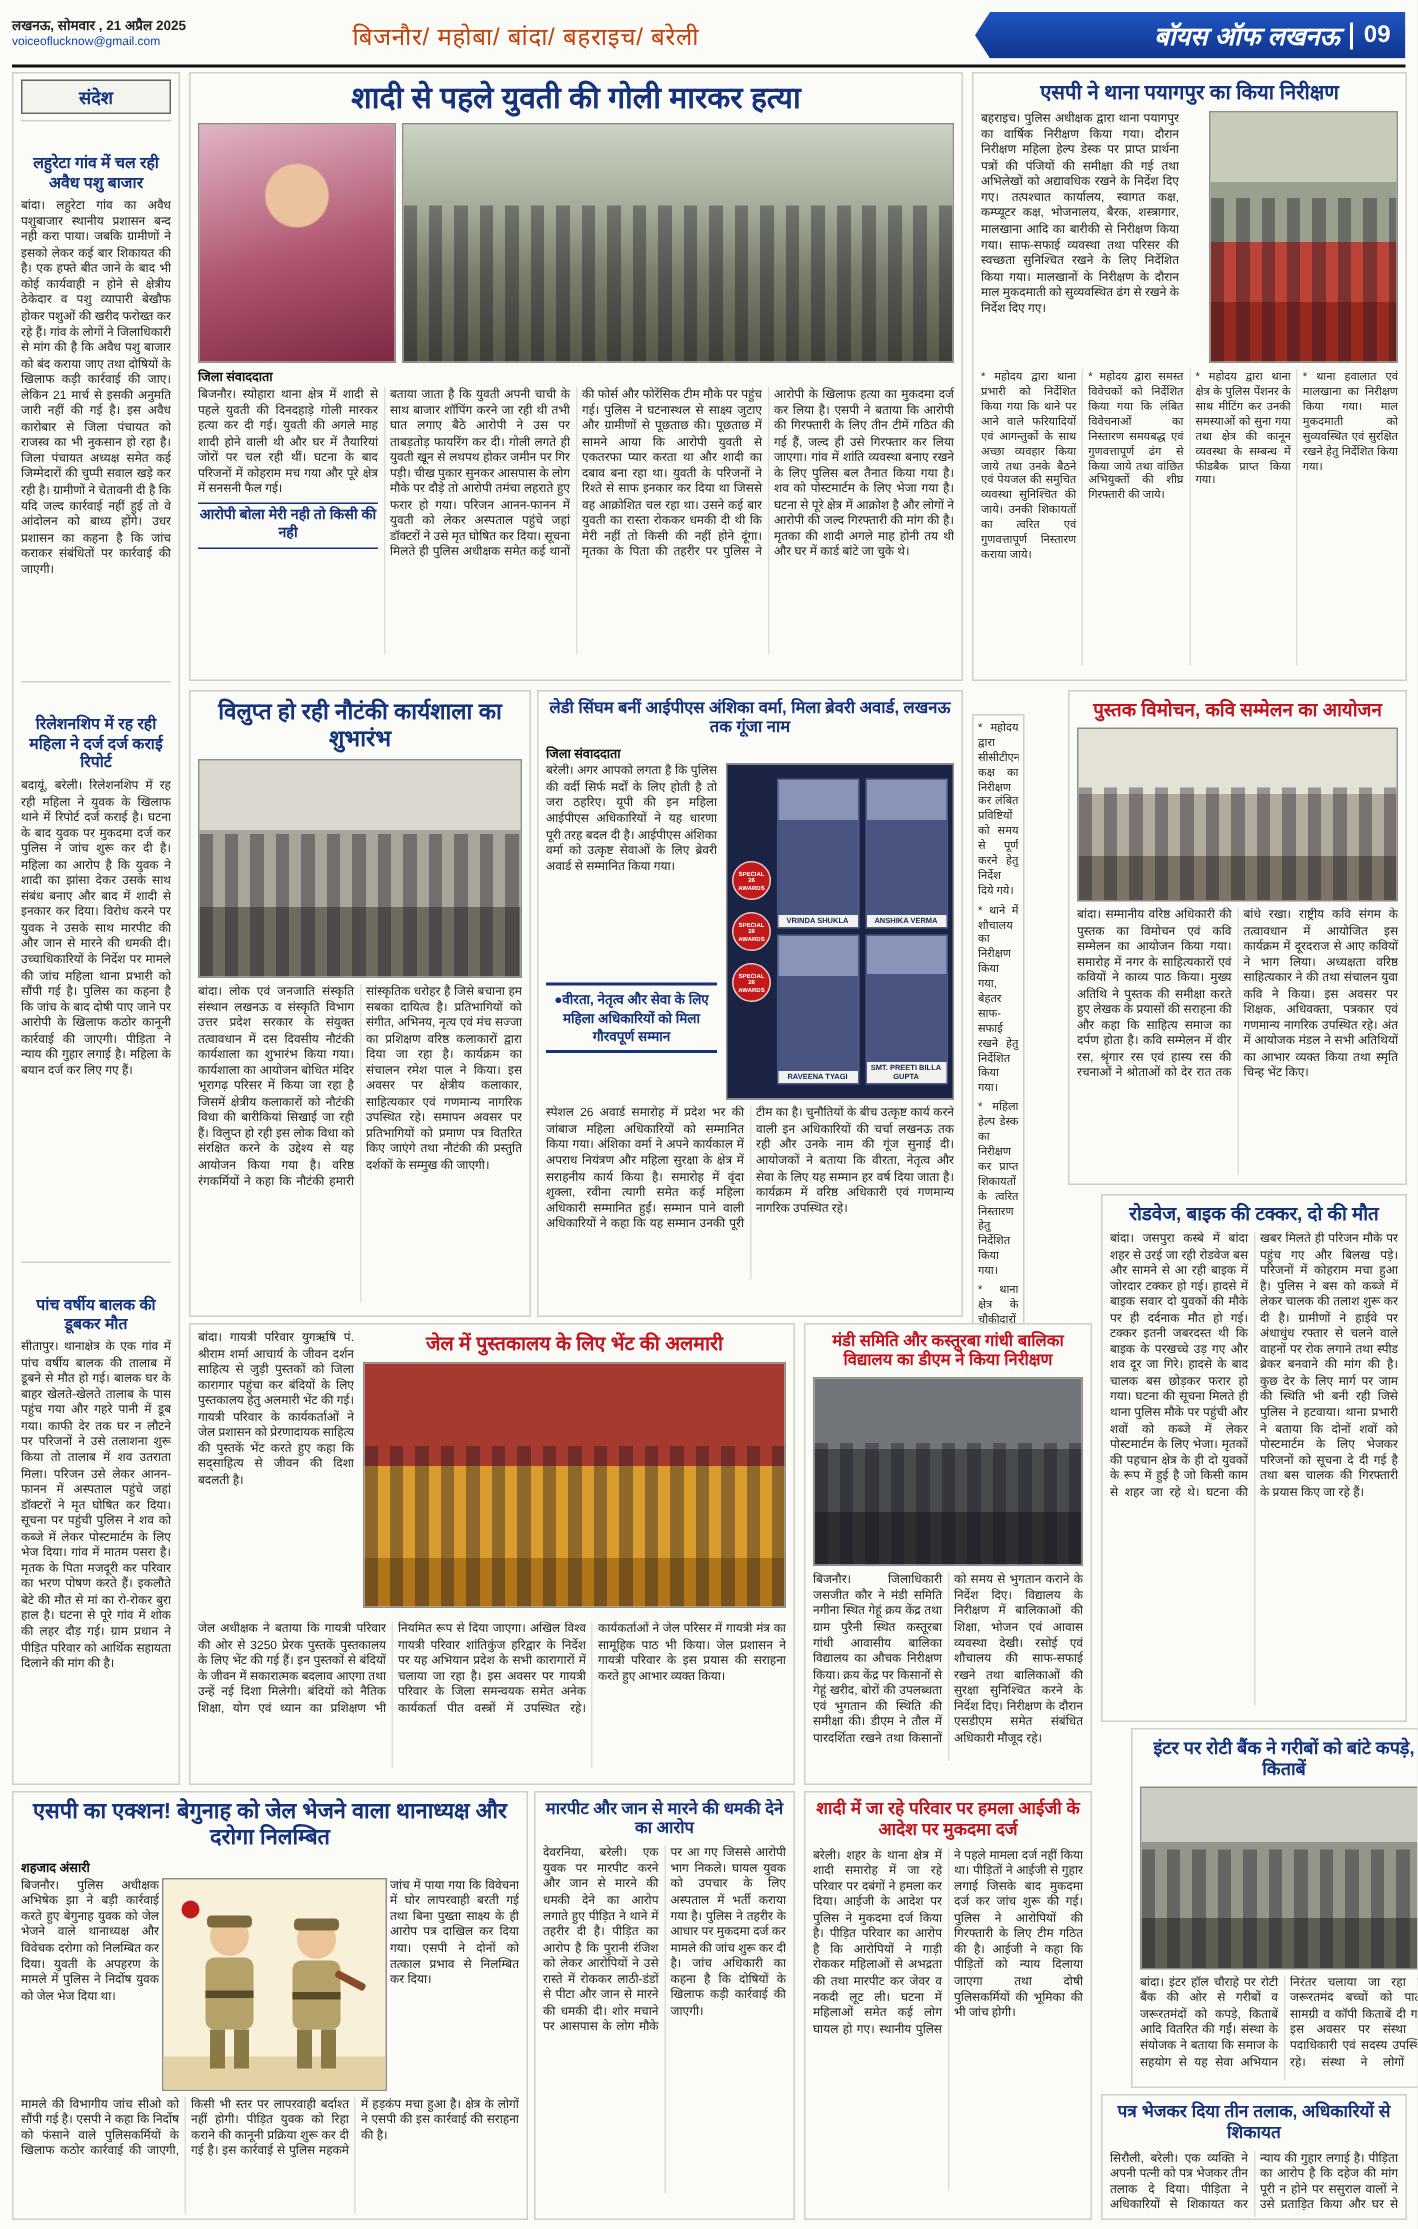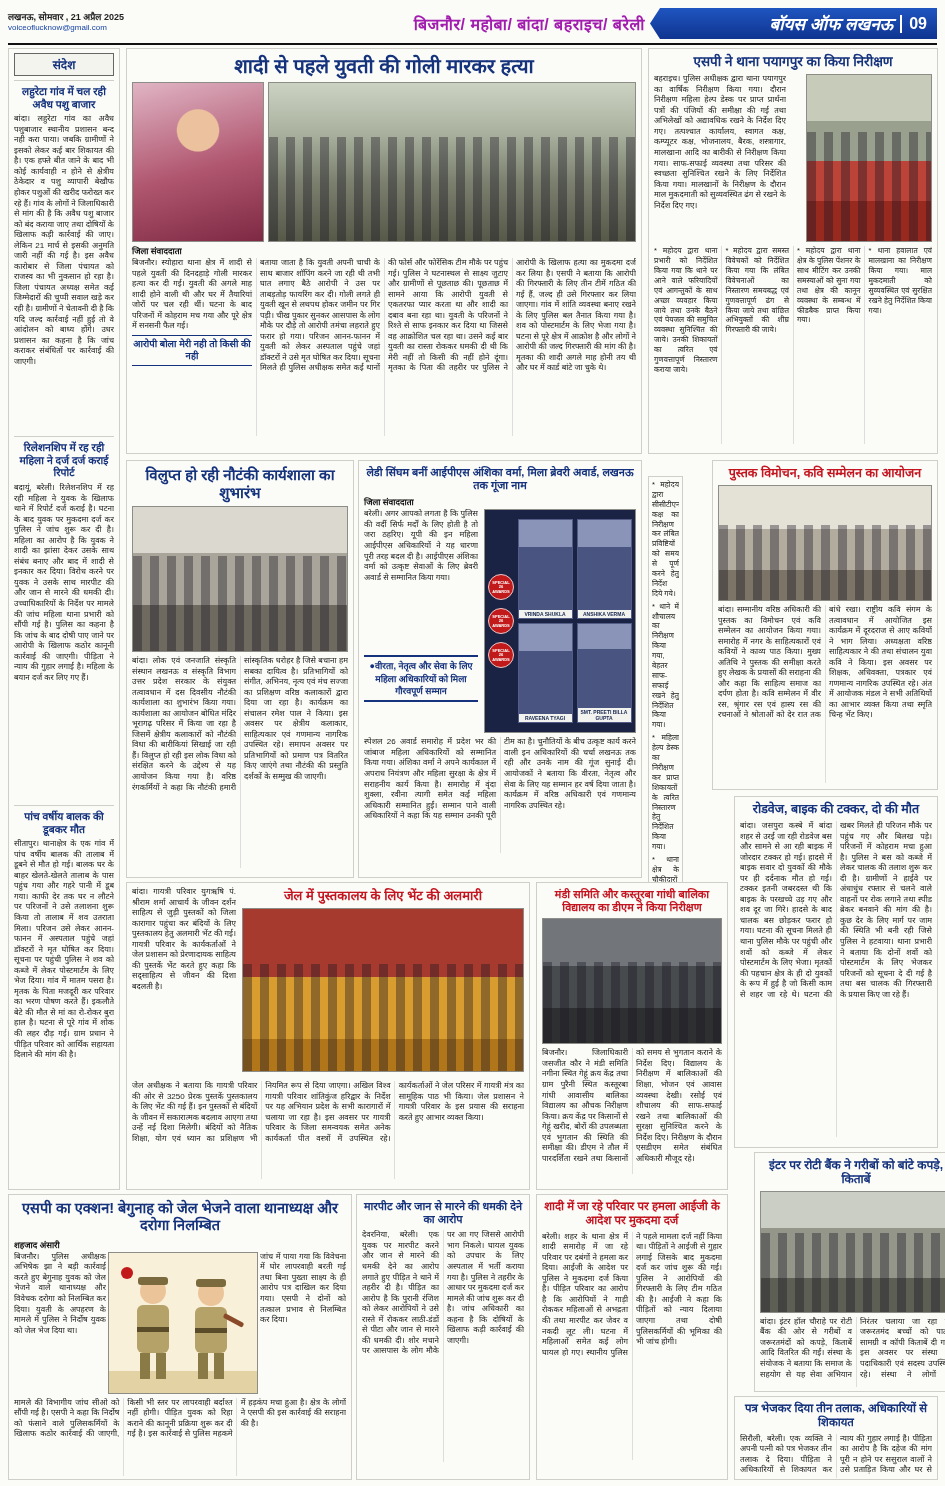--- a/index.html
+++ b/index.html
@@ -38,29 +38,29 @@
   .award-por{flex:1;background:linear-gradient(180deg,#8a93b8 0 30%,#4a5480 30% 100%)}
   .award-name{background:#f2f2ee;color:#15244d;font-size:5px;font-weight:bold;text-align:center;padding:1px 0}
   .quote-box{border-top:2px solid #15327d;border-bottom:2px solid #15327d;color:#15327d;font-weight:bold;
     font-size:9px;line-height:1.35;padding:3px 1px;text-align:center;margin-top:4px}
   .inline-subhead{font-weight:bold;color:#15327d;font-size:9.5px;text-align:center;margin:3px 0;
     border-top:1px solid #15327d;border-bottom:1px solid #15327d;padding:2px 0}
   .bullet{margin-bottom:3px;break-inside:avoid}
   
   .dateline{font-size:9px;font-weight:bold;color:#222}
   .email{font-size:8px;color:#1544a6}
-  .region-bar{font-size:16px;font-weight:bold;color:#a21caf;text-align:right;letter-spacing:.5px}
+  .region-bar{font-size:16px;font-weight:normal;color:#c2410c;text-align:left;letter-spacing:.5px}
   .masthead{background:linear-gradient(180deg,#1f55c0,#0f3490);color:#fff;display:flex;align-items:center;
     justify-content:flex-end;padding:0 10px;clip-path:polygon(0 50%,3.5% 0,100% 0,100% 100%,3.5% 100%)}
   .masthead .title{font-size:17px;font-weight:bold;font-style:italic}
   .masthead .pgnum{font-size:16px;font-weight:bold;border-left:2px solid #fff;padding-left:7px;margin-left:7px}
   .hdr-rule{background:#111;height:2px}
   .sandesh-box{border:1.5px solid #666;color:#15327d;font-weight:bold;text-align:center;font-size:12px;
     padding:2px 12px;margin-bottom:4px;background:#f4f4ee}
-  .sb-art{border-top:1px solid #cfcfc8;padding-top:3px;margin-top:4px;overflow:hidden}
+  .sb-art{border-top:1px solid #cfcfc8;padding-top:21px;margin-top:4px;overflow:hidden}
   .sb-art:first-of-type{border-top:none;margin-top:0}
   .photo-row{display:flex;gap:4px;margin-bottom:3px}
 </style>
 </head>
 <body>
 
 <div class="page">
 
   <div class="abs" style="left:8px;top:10px;width:200px">
     <div class="dateline">लखनऊ, सोमवार , 21 अप्रैल 2025</div>

